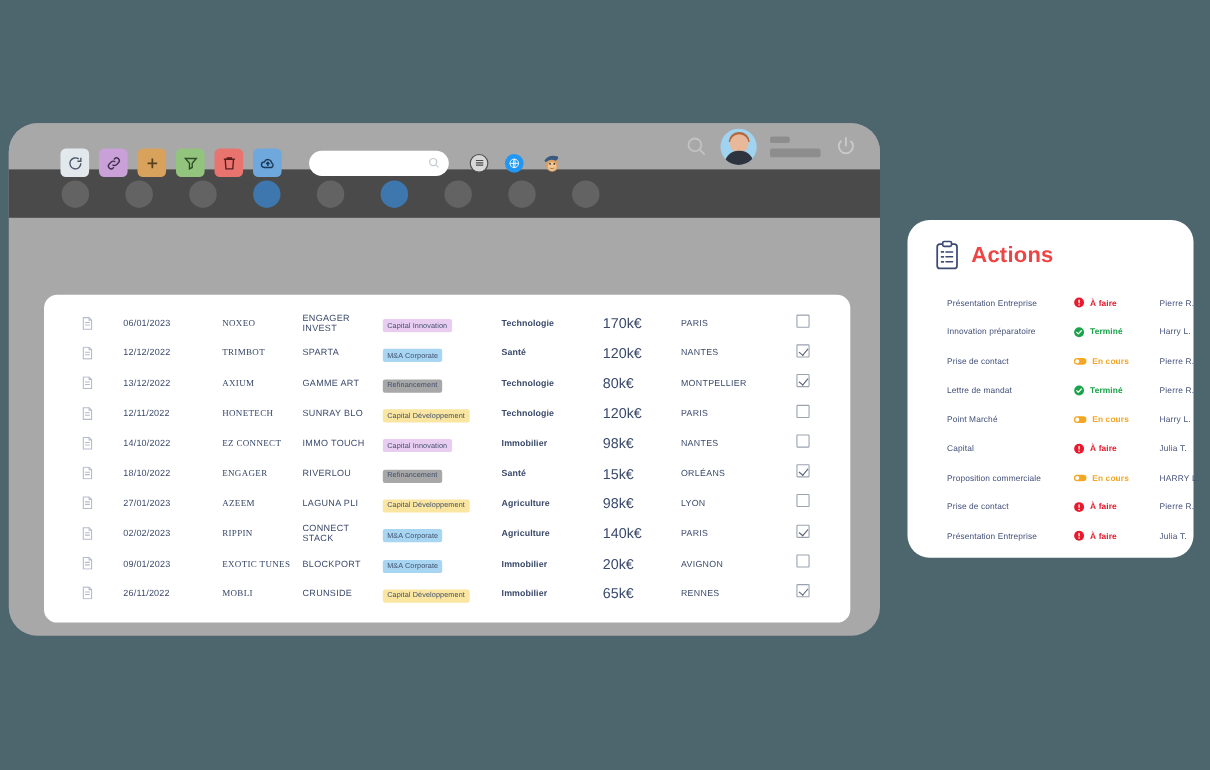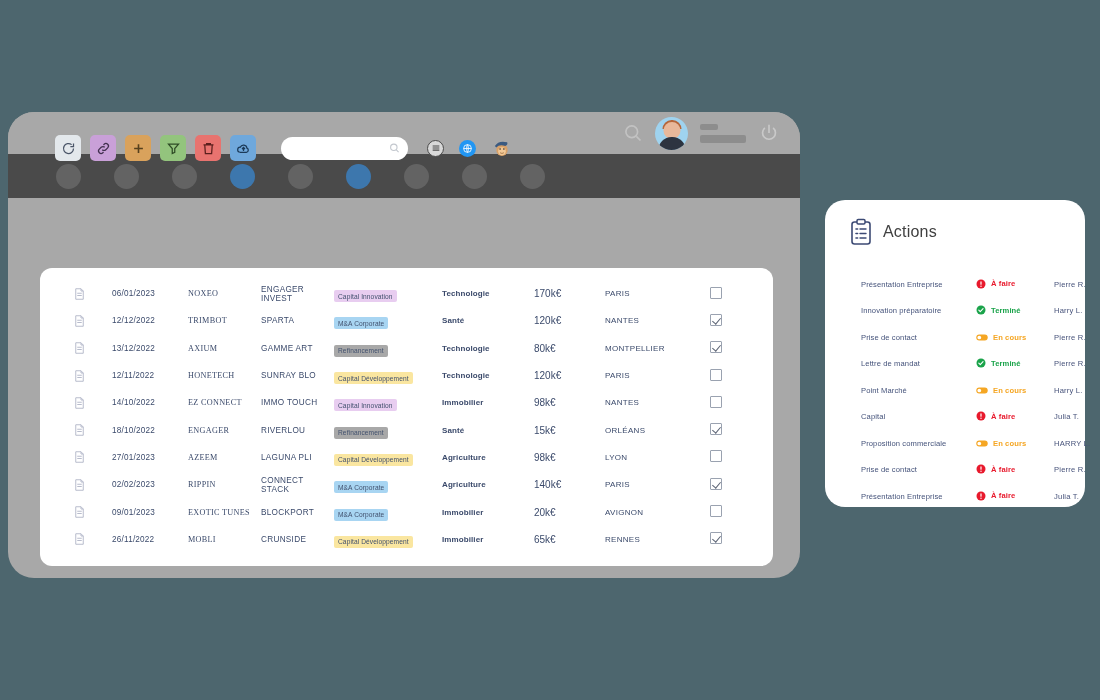--- a/index.html
+++ b/index.html
@@ -96,30 +96,30 @@
     width: 733px; height: 298px;
     background: #ffffff; border-radius: 12px;
     padding: 12px 0 0 0; overflow: hidden;
   }
   .trow {
     display: flex; align-items: center; height: 27.3px;
     padding: 0 0 0 34px; color: #3b4a6b;
   }
   .c-icon { width: 38px; flex: none; display: flex; align-items: center; }
   .doc-icon { width: 11px; height: 12px; opacity: .55; }
-  .c-date { width: 76px; flex: none; font-size: 8.2px; letter-spacing: .2px; }
+  .c-date { width: 90px; flex: none; font-size: 8.2px; letter-spacing: .2px; }
   .c-cli  { width: 73px; flex: none; font-size: 8.2px; letter-spacing: .3px; font-family: Liberation Serif, serif; }
   .c-prj  { width: 73px; flex: none; font-size: 8.2px; letter-spacing: .3px; }
   .c-tag  { width: 108px; flex: none; }
   .tag {
     display: inline-block; font-size: 6.6px; padding: 2.5px 4px;
     border-radius: 2px; color: #41506d; letter-spacing: .1px; white-space: nowrap;
   }
   .c-sect { width: 92px; flex: none; font-size: 8px; font-weight: bold; letter-spacing: .1px; }
-  .c-amt  { width: 71px; flex: none; font-size: 10px; }
+  .c-amt  { width: 71px; flex: none; font-size: 13px; }
   .c-city { width: 105px; flex: none; font-size: 8px; letter-spacing: .3px; }
   .c-chk  { width: 62px; flex: none; }
   .cbox {
     width: 12px; height: 12px; border: 1px solid #9aa2b0;
     background: #fff; border-radius: 1px; position: relative; display: inline-block;
   }
   .cbox.on::after {
     content: ""; position: absolute; left: 3px; top: 1px;
     width: 4px; height: 7px; border: solid #5a6273;
     border-width: 0 1.3px 1.3px 0; transform: rotate(40deg);
@@ -129,24 +129,24 @@
   .actions-card {
     position: absolute; left: 825px; top: 200px;
     width: 260px; height: 307px;
     background: #ffffff; border-radius: 20px;
   }
   .actions-head {
     display: flex; align-items: center; gap: 10px;
     padding: 18px 0 0 24px;
   }
   .clip-icon { width: 24px; height: 28px; }
-  .actions-title { font-size: 16px; font-weight: normal; color: #404040; letter-spacing: .2px; }
+  .actions-title { font-size: 20px; font-weight: bold; color: #ef4444; letter-spacing: .2px; }
   .a-list { padding: 16px 0 0 0; }
   .arow {
-    display: flex; align-items: flex-end; height: 26.5px; padding: 0 0 0 36px;
+    display: flex; align-items: center; height: 26.5px; padding: 0 0 0 36px;
   }
   .a-label { width: 115px; flex: none; font-size: 7.6px; color: #44527a; letter-spacing: .1px; }
   .a-status { width: 78px; flex: none; display: flex; align-items: center; gap: 5px; }
   .a-status .txt { font-size: 7.6px; font-weight: bold; letter-spacing: .1px; }
   .st-icon { width: 10px; height: 10px; flex: none; }
   .a-owner { width: 52px; flex: none; font-size: 7.6px; color: #46527a; letter-spacing: .2px; }
 </style>
 </head>
 <body>
 

